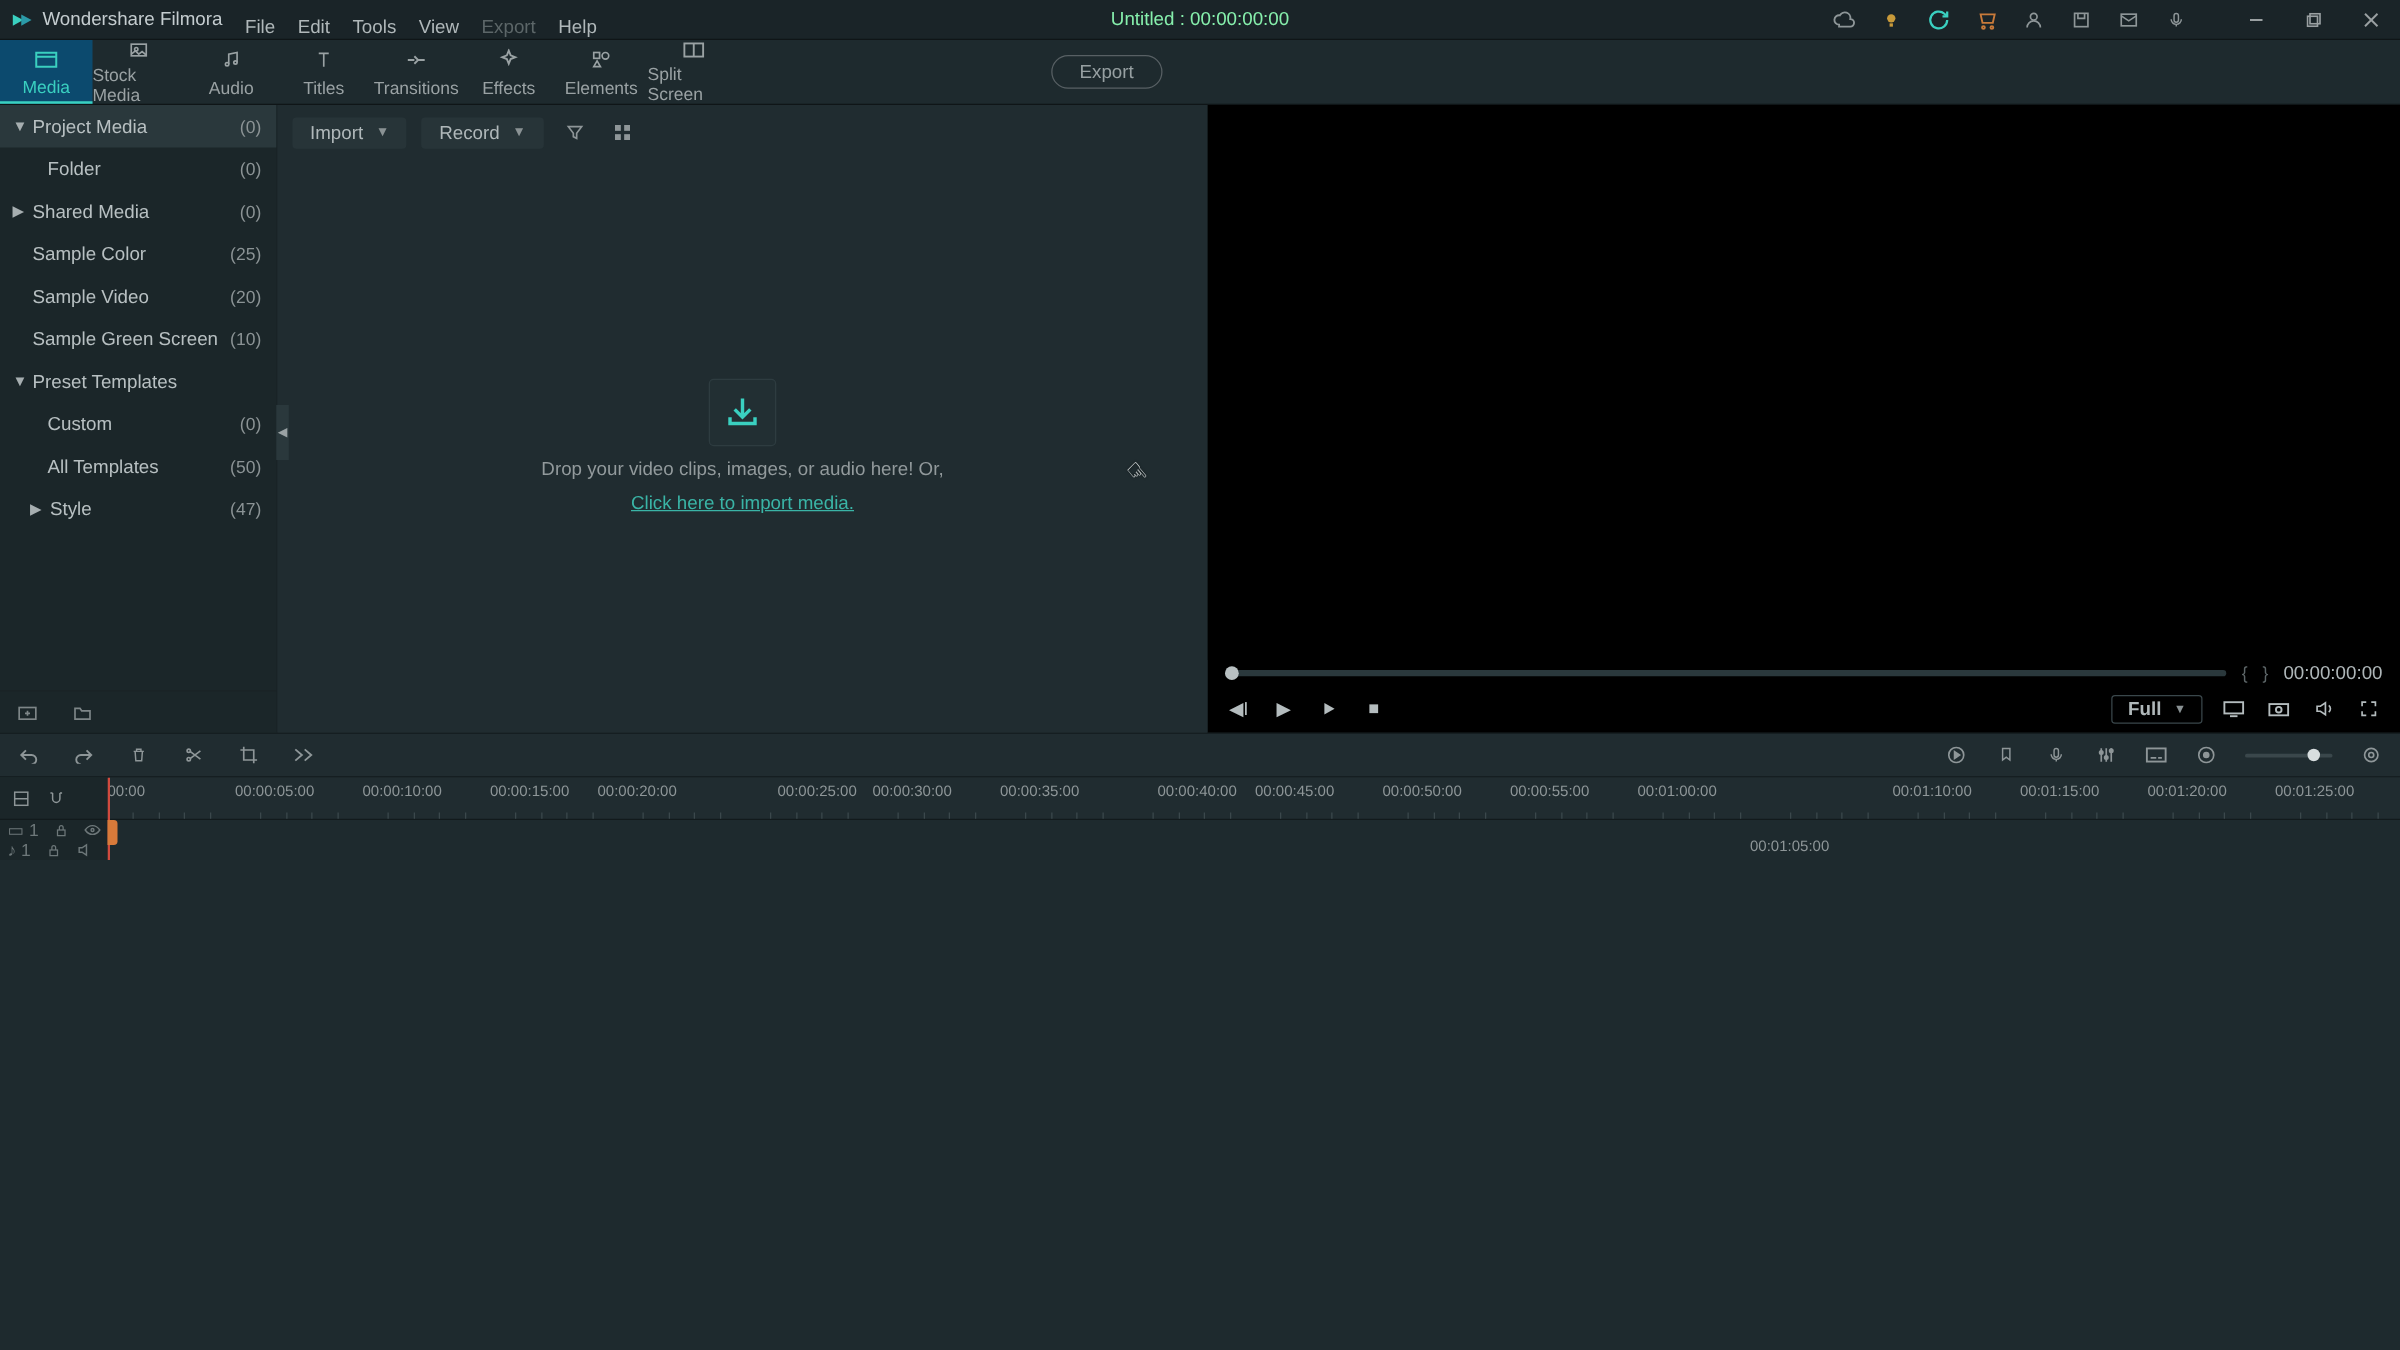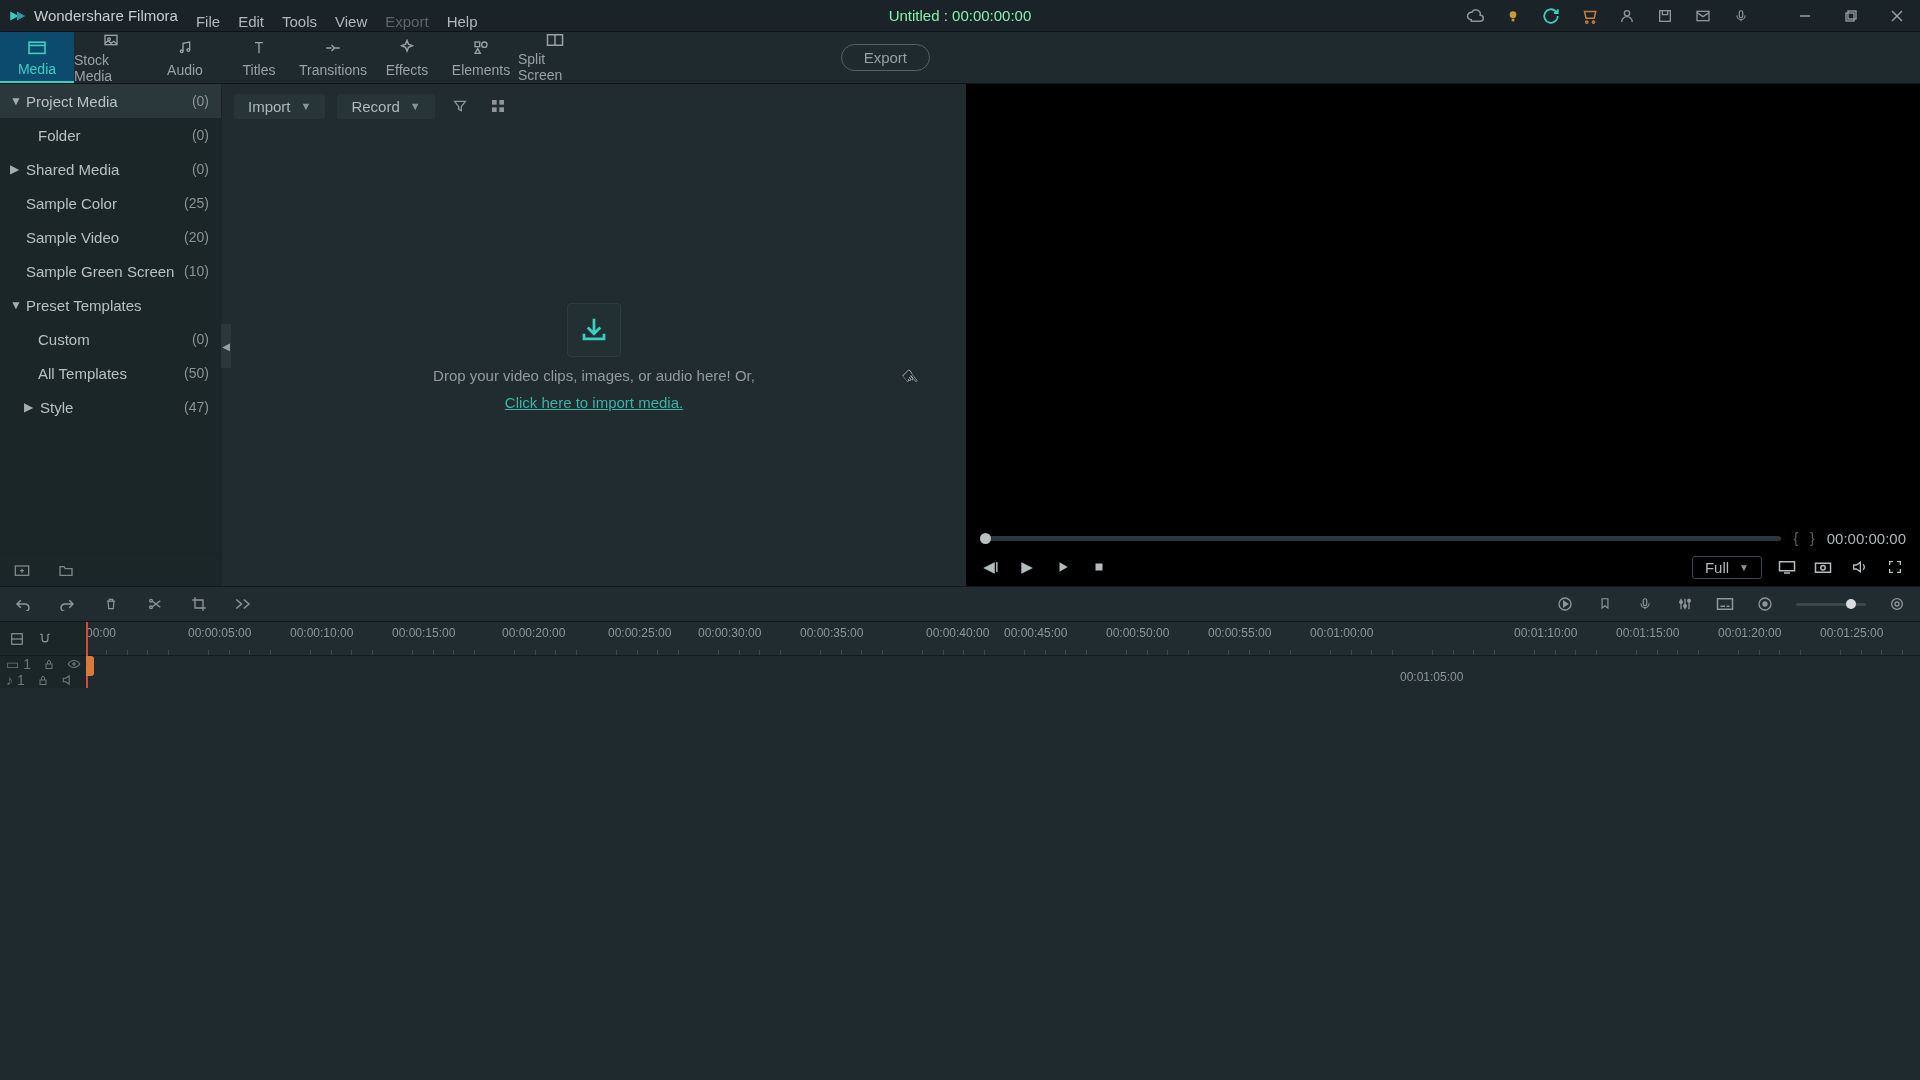--- a/index.html
+++ b/index.html
@@ -56,21 +56,21 @@
 .preview { flex: 1; background: #000; display: flex; flex-direction: column; }
 .preview .screen { flex: 1; background: #000; }
 .preview .seek { height: 20px; display: flex; align-items: center; padding: 0 14px; gap: 12px; }
 .preview .seekbar { flex: 1; height: 5px; background: #2a383c; border-radius: 3px; position: relative; }
 .preview .seekbar .knob { position: absolute; left: 0; top: -3px; width: 11px; height: 11px; border-radius: 50%; background: #b8c0c2; cursor: pointer; }
 .preview .brace { color: #5d6668; cursor: pointer; font-size: 14px;}
 .preview .time { color: #aeb6b8; font-size: 15px; }
 .preview .controls { height: 38px; display: flex; align-items: center; padding: 0 14px; gap: 14px; }
 .preview .controls .pbtn { width: 22px; color: #b4bcbe; cursor: pointer; display: flex; align-items: center; justify-content: center; font-size: 15px; }
 .preview .controls .spacer { flex: 1; }
-.preview .qual { display: flex; align-items: center; gap: 10px; color: #b0b8ba; font-size: 15px; cursor: pointer; border: 1px solid #3a474b; padding: 2px 12px; border-radius: 3px;}
+.preview .qual { display: flex; align-items: center; gap: 10px; color: #b0b8ba; font-size: 15px; cursor: pointer; border: 1px solid #3a474b; padding: 2px 12px; border-radius: 3px; font-weight: bold;}
 
 
 .tl-toolbar { height: 36px; background: #202c30; display: flex; align-items: center; padding: 0 14px; gap: 26px; border-top: 1px solid #121a1c; border-bottom: 1px solid #121a1c;}
 .tl-toolbar .tb { color: #8e9698; cursor: pointer; width: 18px; display:flex; align-items:center; justify-content:center; font-size:16px;}
 .tl-toolbar .rgroup { margin-left: auto; display: flex; align-items: center; gap: 22px; }
 .zoom { display: flex; align-items: center; gap: 8px; }
 .zoom .track { width: 70px; height: 3px; background: #3a474b; position: relative; border-radius: 2px;}
 .zoom .knob { position: absolute; left: 50px; top: -4px; width: 10px; height: 10px; border-radius: 50%; background: #d8dedf; cursor: pointer;}
 
 
@@ -565,26 +565,26 @@
         <span class="tick" style="left: 204px;">00:00:10:00</span>
         <span class="sub" style="left: 224.4px;"></span>
         <span class="sub" style="left: 244.8px;"></span>
         <span class="sub" style="left: 265.2px;"></span>
         <span class="sub" style="left: 285.6px;"></span>
         <span class="tick" style="left: 306px;">00:00:15:00</span>
         <span class="sub" style="left: 326.4px;"></span>
         <span class="sub" style="left: 346.8px;"></span>
         <span class="sub" style="left: 367.2px;"></span>
         <span class="sub" style="left: 387.6px;"></span>
-        <span class="tick" style="left: 416px;">00:00:20:00</span>
+        <span class="tick" style="left: 392px;">00:00:20:00</span>
         <span class="sub" style="left: 428.4px;"></span>
         <span class="sub" style="left: 448.8px;"></span>
         <span class="sub" style="left: 469.2px;"></span>
         <span class="sub" style="left: 489.6px;"></span>
-        <span class="tick" style="left: 522px;">00:00:25:00</span>
+        <span class="tick" style="left: 536px;">00:00:25:00</span>
         <span class="sub" style="left: 530.4px;"></span>
         <span class="sub" style="left: 550.8px;"></span>
         <span class="sub" style="left: 571.2px;"></span>
         <span class="sub" style="left: 591.6px;"></span>
         <span class="tick" style="left: 612px;">00:00:30:00</span>
         <span class="sub" style="left: 632.4px;"></span>
         <span class="sub" style="left: 652.8px;"></span>
         <span class="sub" style="left: 673.2px;"></span>
         <span class="sub" style="left: 693.6px;"></span>
         <span class="tick" style="left: 714px;">00:00:35:00</span>

